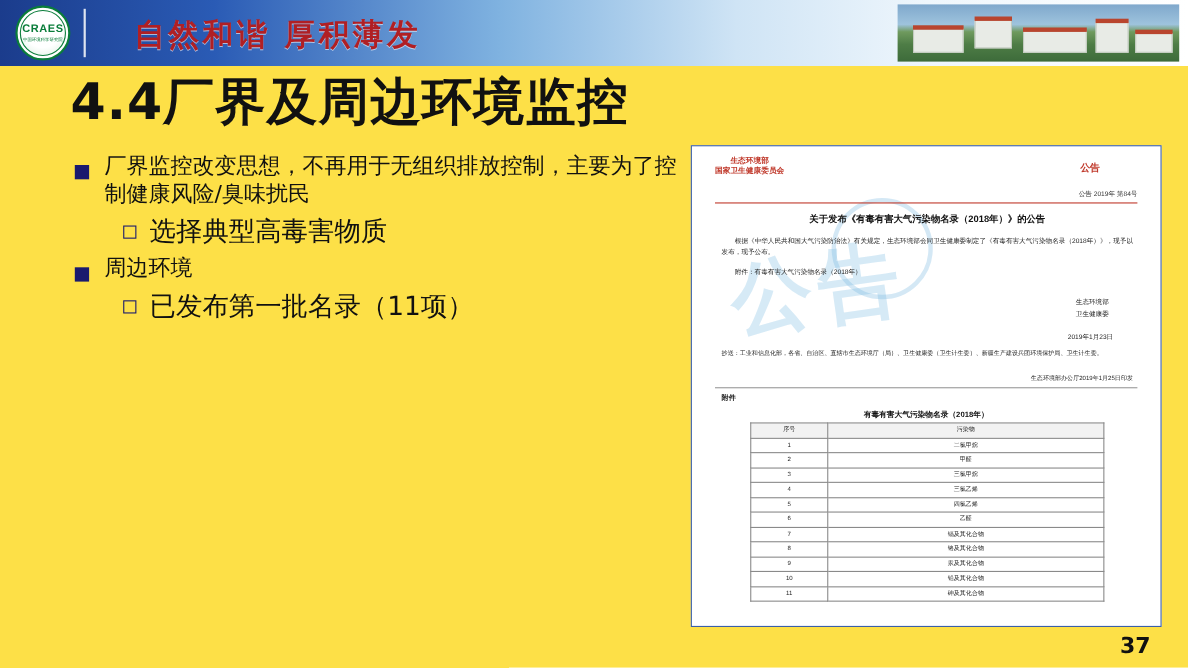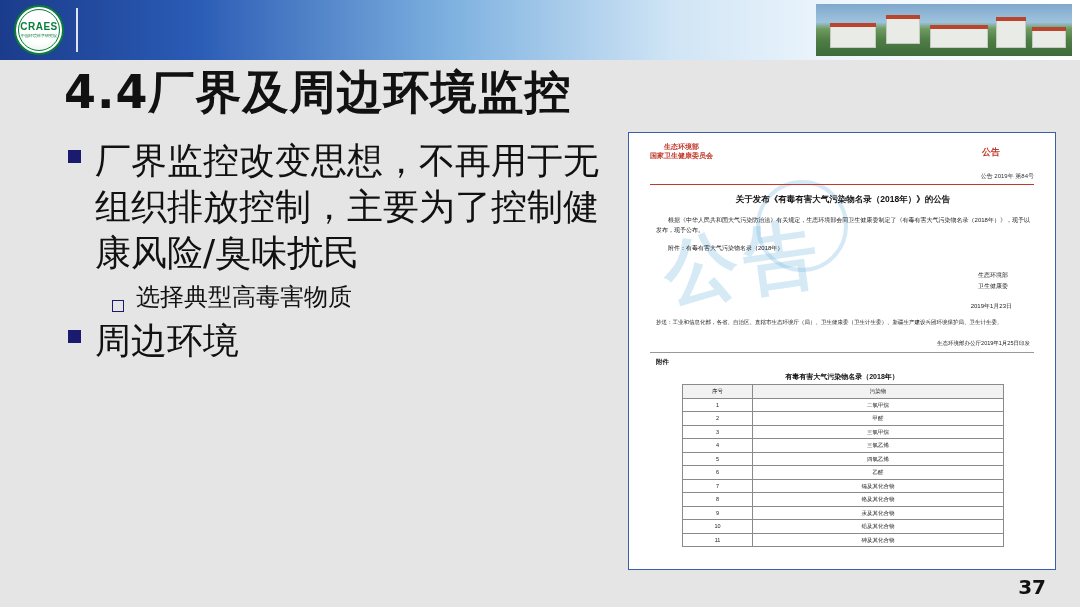--- a/index.html
+++ b/index.html
@@ -6,21 +6,21 @@
   html, body {
     margin: 0; padding: 0;
     width: 1080px; height: 607px;
     font-family: "Liberation Sans", "DejaVu Sans", sans-serif;
     background: #ffffff;
     overflow: hidden;
   }
   .slide {
     position: relative;
     width: 1080px; height: 607px;
-    background: #e5e5e5;
+    background: #fde047;
     padding-left: 11px;
   }
   
   .header {
     position: absolute; top: 0; left: 0;
     width: 1080px; height: 60px;
     background: linear-gradient(to right, #1b3c8c 0%, #2a5bb5 18%, #7fb2e0 42%, #cfe4f5 62%, #eef6fc 78%, #ffffff 100%);
     overflow: hidden;
   }
   .logo {
@@ -85,25 +85,25 @@
   .sq {
     width: 13px; height: 13px; background: #1a1a6e;
     margin-top: 12px; margin-right: 14px; flex: none;
   }
   .sq-hollow {
     width: 12px; height: 12px; border: 1.6px solid #1a1a6e;
     background: transparent;
     margin-top: 10px; margin-right: 12px; flex: none;
   }
   .t1 {
-    font-size: 36px; line-height: 1.28; color: #111111;
+    font-size: 20px; line-height: 1.28; color: #111111;
     font-family: "DejaVu Sans", "Liberation Sans", sans-serif;
   }
   .bullet-l2 {
-    display: flex; align-items: flex-end;
+    display: flex; align-items: flex-start;
     margin-left: 44px; margin-bottom: 4px;
   }
   .t2 {
     font-size: 24px; line-height: 1.26; color: #111111;
     font-family: "DejaVu Sans", "Liberation Sans", sans-serif;
   }
   .red { color: #e8342a; }
   
   .doc-frame {
     position: absolute; left: 628px; top: 132px;
@@ -218,20 +218,21 @@
 <div class="slide">
 
   <div class="header">
     <div class="logo">
       <div class="logo-inner">
         <div class="logo-text">CRAES</div>
         <div class="logo-sub">中国环境科学研究院</div>
       </div>
     </div>
     <div class="header-divider"></div>
+    <div class="header-title">自然和谐  厚积薄发</div>
     <div class="header-photo">
       <div class="bld" style="left:14px; top:22px; width:46px; height:22px;"></div>
       <div class="roof" style="left:14px; top:19px; width:46px; height:4px;"></div>
       <div class="bld" style="left:70px; top:14px; width:34px; height:26px;"></div>
       <div class="roof" style="left:70px; top:11px; width:34px; height:4px;"></div>
       <div class="bld" style="left:114px; top:24px; width:58px; height:20px;"></div>
       <div class="roof" style="left:114px; top:21px; width:58px; height:4px;"></div>
       <div class="bld" style="left:180px; top:16px; width:30px; height:28px;"></div>
       <div class="roof" style="left:180px; top:13px; width:30px; height:4px;"></div>
       <div class="bld" style="left:216px; top:26px; width:34px; height:18px;"></div>
@@ -252,20 +253,24 @@
       <div class="sq-hollow"></div>
       <div class="t2">选择典型高毒害物质</div>
     </div>
 
     <div class="bullet-l1" style="margin-top:6px;">
       <div class="sq"></div>
       <div class="t1">周边环境</div>
     </div>
 
 
+    <div class="bullet-l2">
+      <div class="sq-hollow"></div>
+      <div class="t2">已发布第一批名录（11项）</div>
+    </div>
 
   </div>
 
   <div class="doc-frame">
     <div class="doc-inner">
 
       <div class="wm-seal"></div>
       <div class="watermark">公告</div>
 
       <div class="doc-head">

